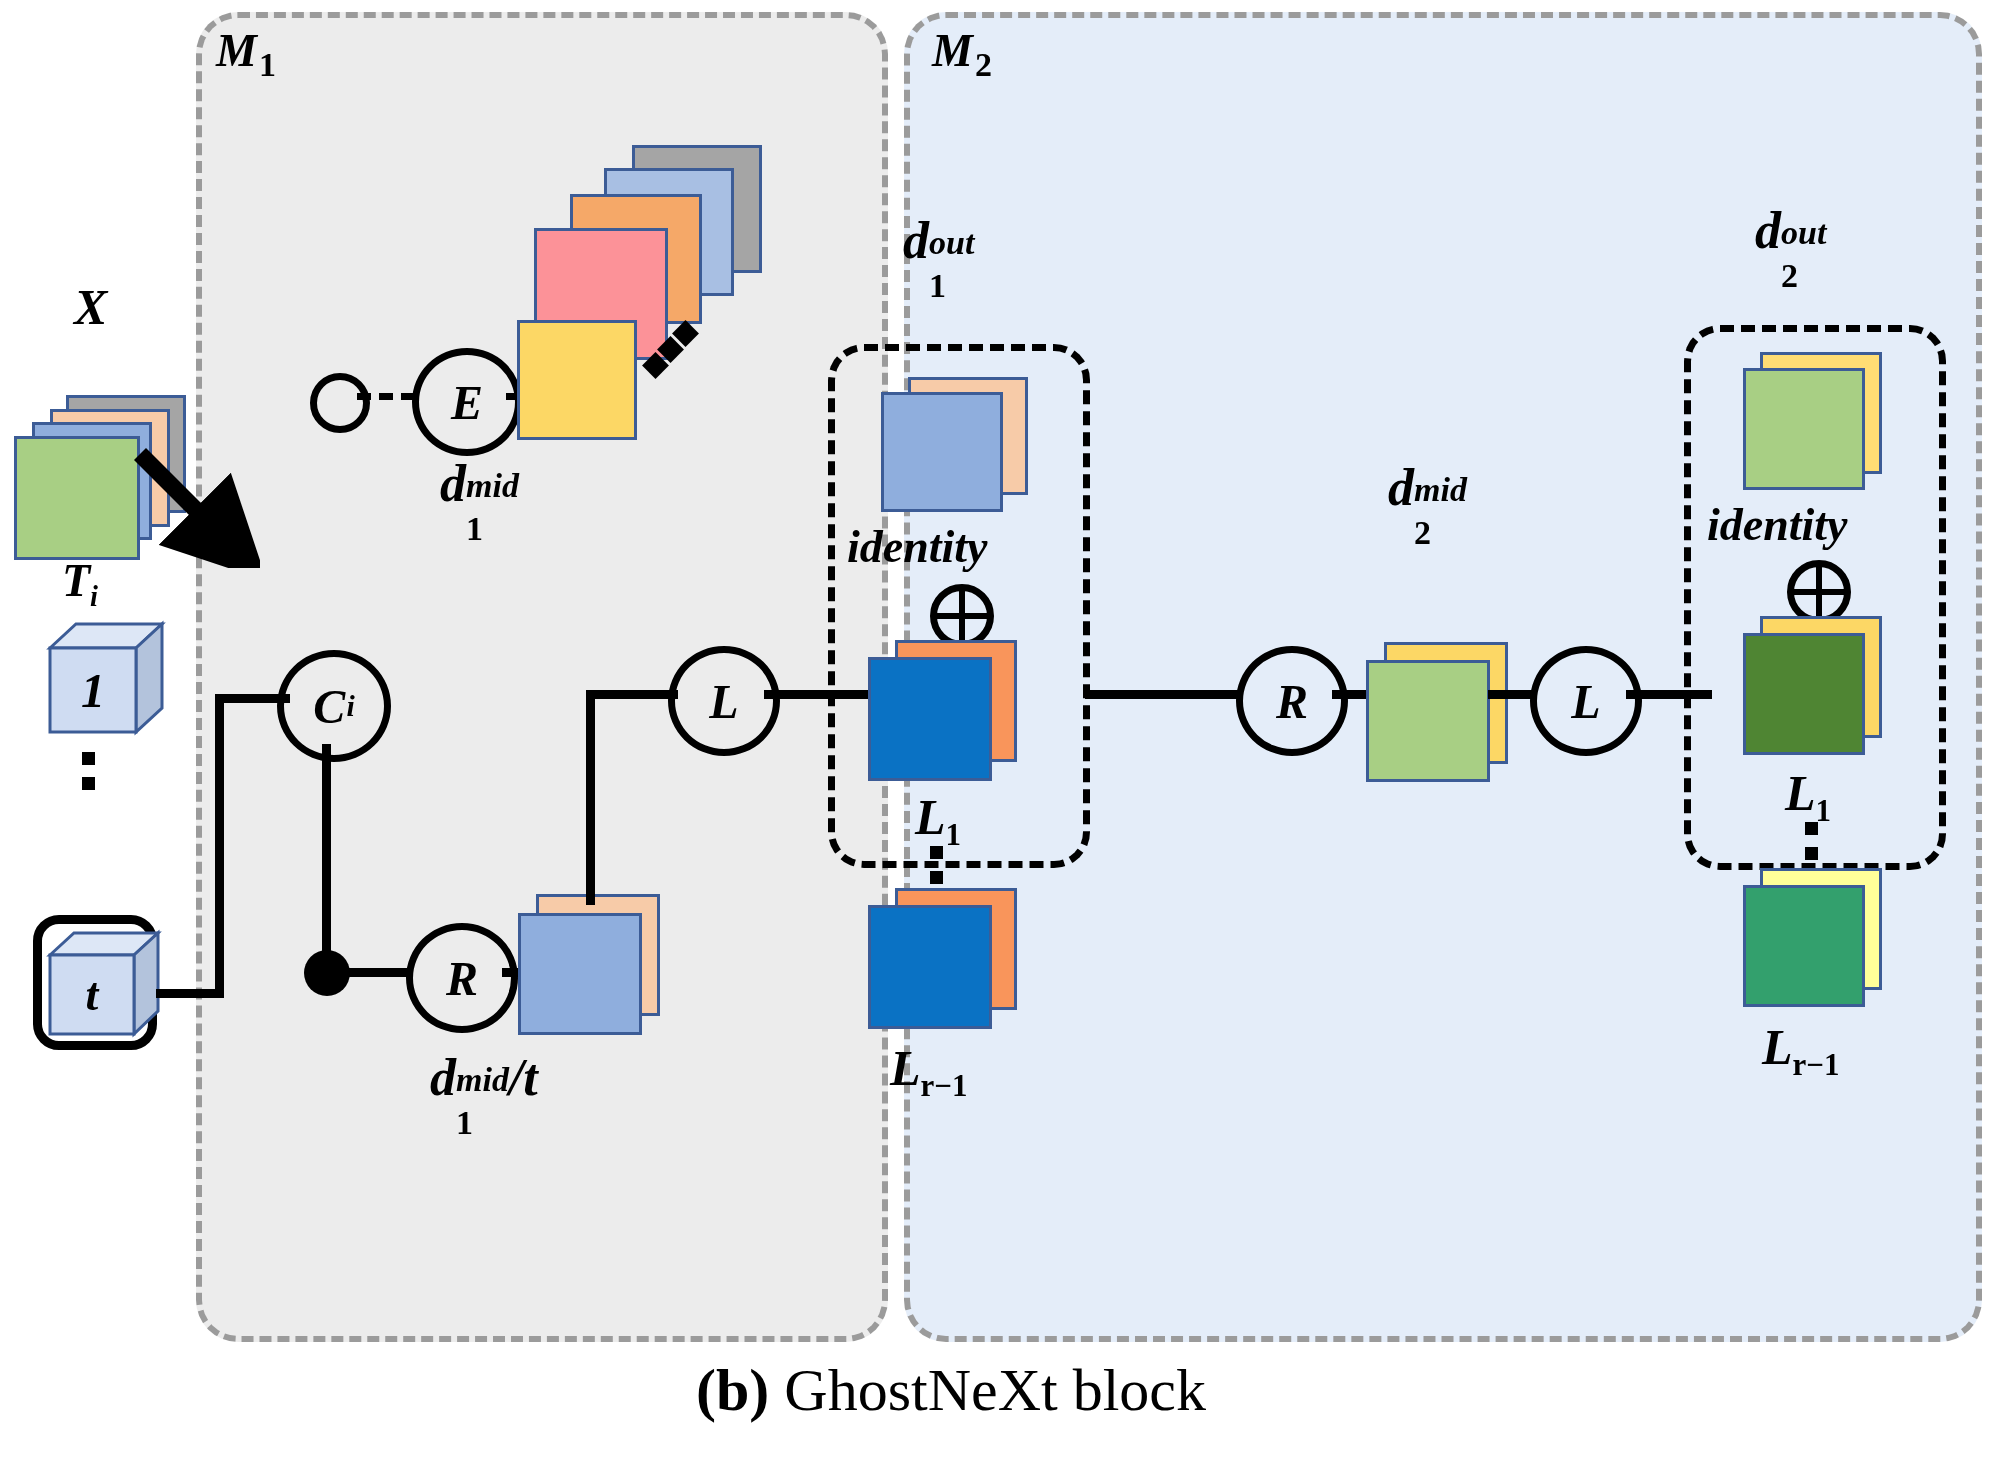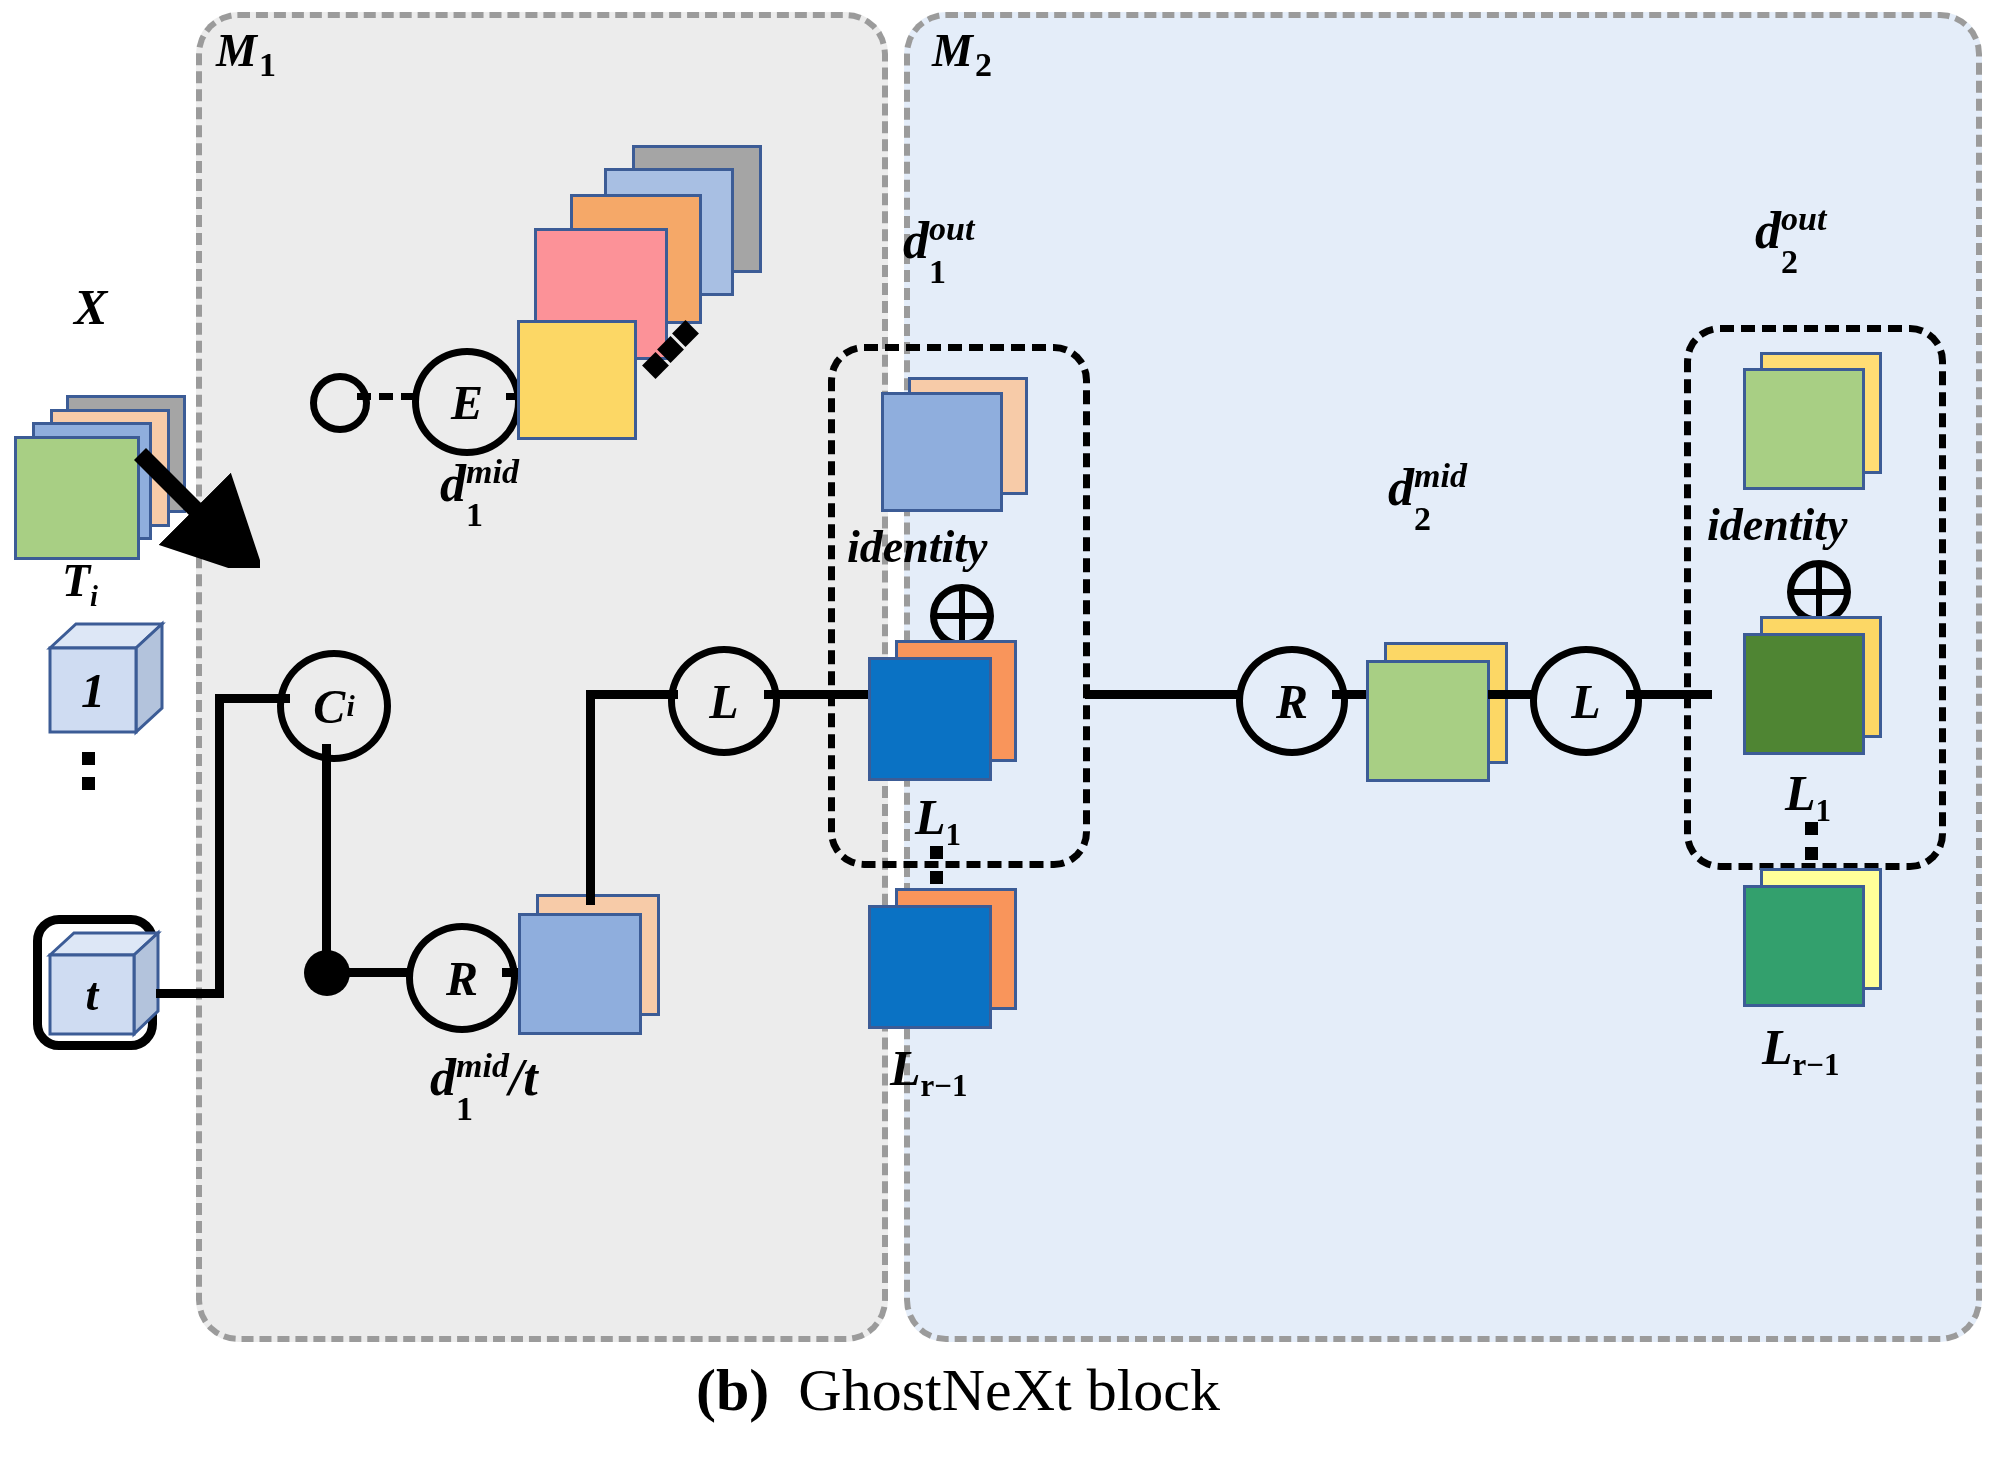--- a/index.html
+++ b/index.html
@@ -36,21 +36,21 @@
   .dwire{position:absolute;border-top:7px dashed #000;height:0;}
 
   
   .lbl{position:absolute;color:#000;font-style:italic;font-weight:bold;white-space:nowrap;line-height:1;}
   .lbl .sb{font-size:0.62em;vertical-align:sub;font-style:normal;font-weight:bold;}
   .lbl .sbi{font-size:0.62em;vertical-align:sub;font-style:italic;font-weight:bold;}
 
   
   .dsym{position:absolute;white-space:nowrap;font-style:italic;font-weight:bold;color:#000;line-height:1;}
   .dsym .base{font-size:52px;}
-  .dsym .ss{display:inline-block;vertical-align:middle;position:relative;top:2px;}
+  .dsym .ss{display:inline-block;vertical-align:middle;position:relative;top:16px;}
   .dsym .ss .up{display:block;font-size:34px;line-height:0.8;position:relative;top:-14px;}
   .dsym .ss .dn{display:block;font-size:34px;line-height:0.8;font-style:normal;position:relative;top:2px;}
   .dsym .tail{font-size:52px;}
 
   
   .vdots{position:absolute;display:flex;flex-direction:column;gap:12px;align-items:center;}
   .vdots i{display:block;width:13px;height:13px;background:#000;}
 
   
   .ddots i{position:absolute;width:19px;height:19px;background:#000;transform:rotate(45deg);}
@@ -257,14 +257,14 @@
   </div>
 
 <div class="card" style="left:1760px;top:868px;width:122px;height:122px;background:#ffff99;"></div>
 <div class="card" style="left:1743px;top:885px;width:122px;height:122px;background:#33a06d;"></div>
 <div class="lbl" style="left:1762px;top:1022px;font-size:50px;">
   <span>L</span><span class="sb">r−1</span>
 </div>
 
 <div class="caption" style="left:696px;top:1356px;font-size:60px;">
   <b>(b)</b>
-  <span style="margin-left:14px;">GhostNeXt block</span>
+  <span style="">GhostNeXt block</span>
 </div>
 
 </body></html>

